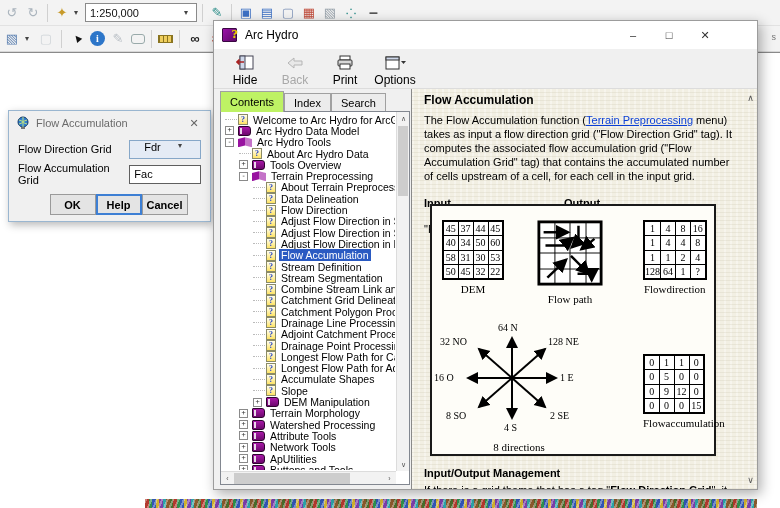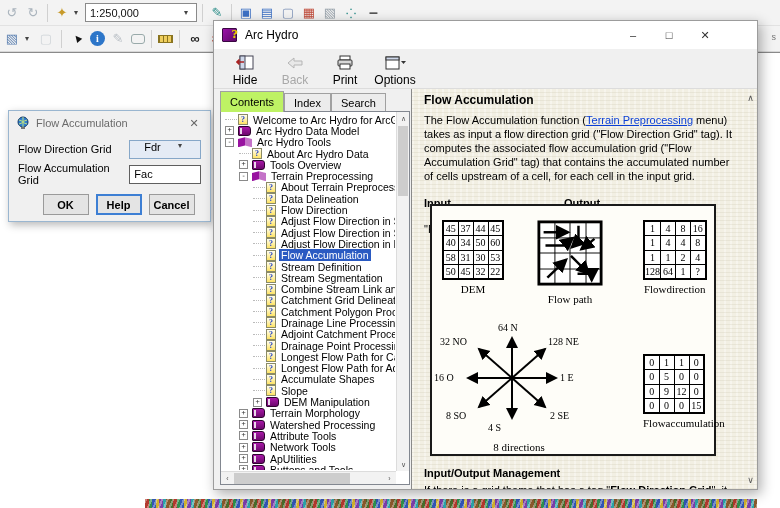--- a/index.html
+++ b/index.html
@@ -47,21 +47,21 @@
   .dlg-title { height:24px; display:flex; align-items:center; padding:0 7px; }
   .dlg-title-text { flex:1; font-size:11px; color:#6b6b6b; margin-left:6px; }
   .dlg-close { color:#666; font-size:11px; width:18px; text-align:center; }
   .dlg-row { display:flex; align-items:center; height:22px; padding:0 9px; margin-top:3px; }
   .dlg-label { width:112px; font-size:11px; color:#000; }
   .dlg-combo { width:72px; height:19px; background:#e4ebf5; border:1px solid #86a7c8; font-size:11px;
                display:flex; padding:0 14px; color:#000; }
   .dlg-combo .cv { flex:1; }
   .dlg-input { width:72px; height:19px; background:#fff; border:1px solid #5f5f5f; font-size:11px;
                display:flex; align-items:center; padding:0 4px; color:#000; }
-  .dlg-btns { display:flex; gap:7px; justify-content:center; margin-top:9px; padding-left:18px;}
+  .dlg-btns { display:flex; justify-content:center; margin-top:9px; padding-left:18px;}
   .btn { min-width:46px; height:21px; background:#e4e4e4; border:1px solid #9a9a9a; font-size:11px;
          font-weight:bold; display:flex; align-items:center; justify-content:center; color:#000; }
   .btn-help { border:2px solid #3d7fd4; }
 
   
   .hw { left:213px; top:20px; width:545px; height:470px; background:#f0f0f0;
         border:1px solid #9c9c9c; box-shadow:3px 4px 12px rgba(0,0,0,.32); overflow:hidden; }
   .hw-title { height:28px; background:#fff; display:flex; align-items:center; padding-left:8px; }
   .hw-ico { width:15px; height:14px; background:linear-gradient(135deg,#9b12a8,#5d0a68); border:1px solid #3a0642;
             border-radius:1px; position:relative; }
@@ -559,21 +559,21 @@
           <path d="M64,52 L64,92" marker-end="url(#ah2)"></path>
           <path d="M64,52 L31,81" marker-end="url(#ah2)"></path>
           <path d="M64,52 L20,52" marker-end="url(#ah2)"></path>
           <path d="M64,52 L31,23" marker-end="url(#ah2)"></path>
         </g>
       </svg>
       <span class="clabel" style="left:66px; top:116px">64 N</span>
       <span class="clabel" style="left:116px; top:130px">128  NE</span>
       <span class="clabel" style="left:128px; top:166px">1 E</span>
       <span class="clabel" style="left:118px; top:204px">2 SE</span>
-      <span class="clabel" style="left:56px; top:216px">4 S</span>
+      <span class="clabel" style="left:72px; top:216px">4 S</span>
       <span class="clabel" style="left:14px; top:204px">8 SO</span>
       <span class="clabel" style="left:2px; top:166px">16 O</span>
       <span class="clabel" style="left:8px; top:130px">32 NO</span>
       <div class="gcap abs" style="left:42px; top:232px; width:90px">8 directions</div>
 
       <div class="gblock" style="left:211px; top:148px">
         <table class="mgrid">
             <tbody>
               <tr>
                 <td>0</td>

